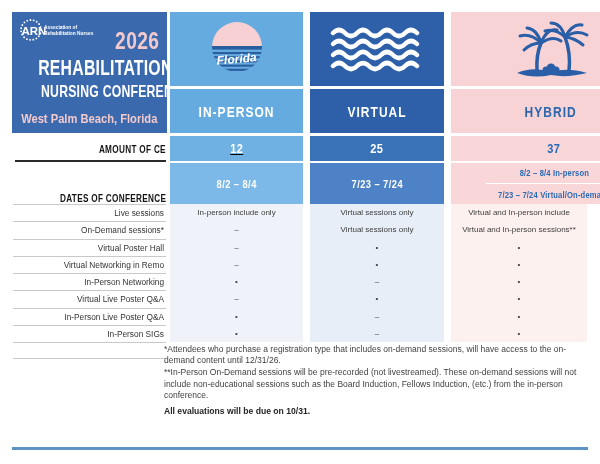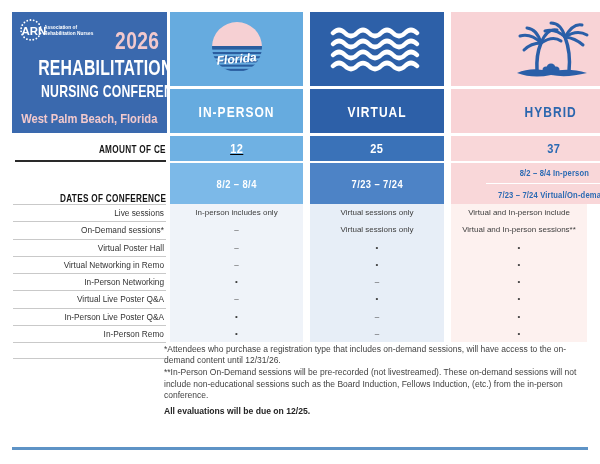--- a/index.html
+++ b/index.html
@@ -207,26 +207,26 @@
   </div>
 
   <div class="abs feat-labels">
     <div class="feat-label-row">Live sessions</div>
     <div class="feat-label-row">On-Demand sessions*</div>
     <div class="feat-label-row">Virtual Poster Hall</div>
     <div class="feat-label-row">Virtual Networking in Remo</div>
     <div class="feat-label-row">In-Person Networking</div>
     <div class="feat-label-row">Virtual Live Poster Q&amp;A</div>
     <div class="feat-label-row">In-Person Live Poster Q&amp;A</div>
-    <div class="feat-label-row">In-Person Remo</div>
+    <div class="feat-label-row">In-Person SIGs</div>
     <div class="feat-label-row empty"></div>
   </div>
 
   <div class="abs feat-block c1 bg-f1">
-    <div class="feat-cell">In-person includes only</div>
+    <div class="feat-cell">In-person include only</div>
     <div class="feat-cell">–</div>
     <div class="feat-cell">–</div>
     <div class="feat-cell">–</div>
     <div class="feat-cell">•</div>
     <div class="feat-cell">–</div>
     <div class="feat-cell">•</div>
     <div class="feat-cell">•</div>
   </div>
 
   <div class="abs feat-block c2 bg-f2">
@@ -247,18 +247,18 @@
     <div class="feat-cell">•</div>
     <div class="feat-cell">•</div>
     <div class="feat-cell">•</div>
     <div class="feat-cell">•</div>
     <div class="feat-cell">•</div>
   </div>
 
   <div class="abs footnotes">
     <p>*Attendees who purchase a registration type that includes on-demand sessions, will have access to the on-demand content until 12/31/26.</p>
     <p>**In-Person On-Demand sessions will be pre-recorded (not livestreamed). These on-demand sessions will not include non-educational sessions such as the Board Induction, Fellows Induction, (etc.) from the in-person conference.</p>
-    <p class="eval">All evaluations will be due on 12/25.</p>
+    <p class="eval">All evaluations will be due on 10/31.</p>
   </div>
 
   <div class="abs bottom-rule"></div>
 
 </div>
 
 </body></html>

